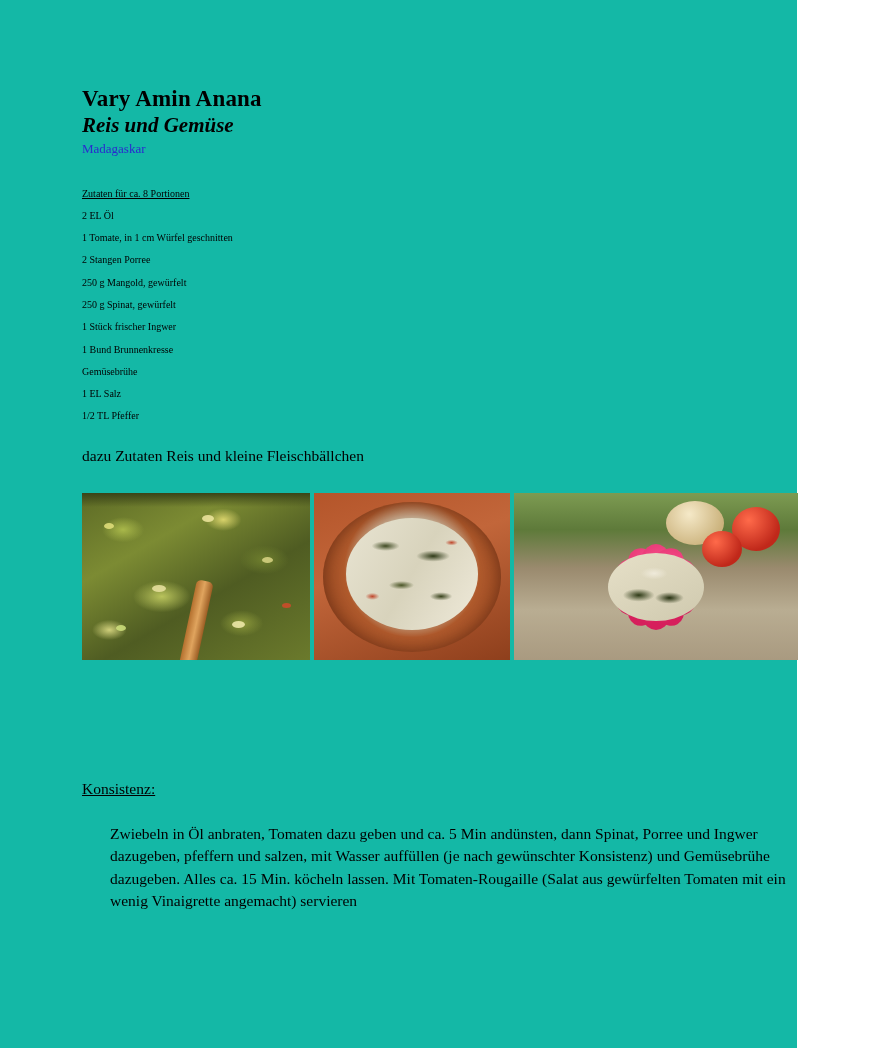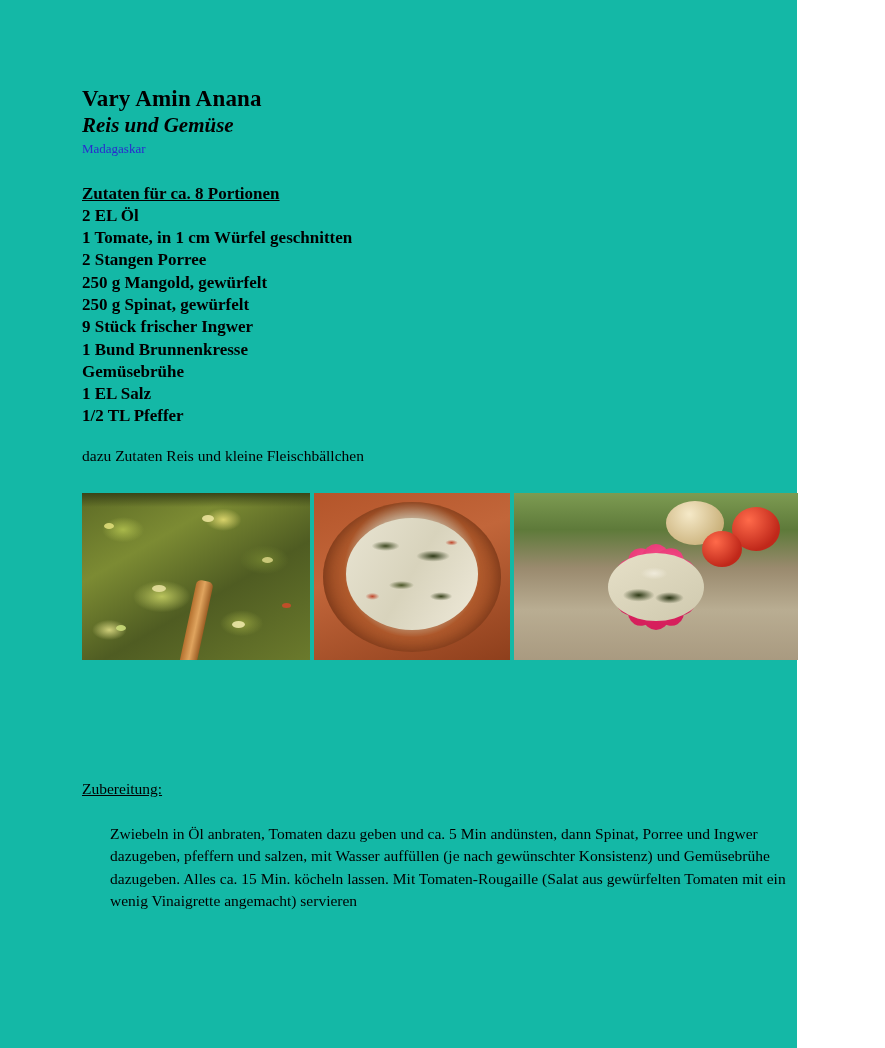--- a/index.html
+++ b/index.html
@@ -44,23 +44,22 @@
   }
   .doc-country {
     font-size: 13px;
     color: #2a2ad0;
     line-height: 1.3;
     margin: 0;
   }
   .spacer-lg { height: 25px; }
   .spacer-md { height: 17px; }
   .ingredients {
-    font-size: 17px;
+    font-size: 10px;
     line-height: 22.3px;
-    font-weight: bold;
   }
   .ingredients-heading {
     text-decoration: underline;
     display: inline-block;
   }
   .ing-line { white-space: pre; }
   .note {
     font-size: 15.5px;
     line-height: 22.3px;
   }
@@ -217,21 +216,21 @@
 
     <div class="spacer-lg"></div>
 
     <div class="ingredients">
       <div><span class="ingredients-heading">Zutaten für ca. 8 Portionen</span></div>
       <div class="ing-line">2 EL Öl</div>
       <div class="ing-line">1 Tomate, in 1 cm Würfel geschnitten</div>
       <div class="ing-line">2 Stangen Porree</div>
       <div class="ing-line">250 g Mangold, gewürfelt</div>
       <div class="ing-line">250 g Spinat, gewürfelt</div>
-      <div class="ing-line">9 Stück frischer Ingwer</div>
+      <div class="ing-line">1 Stück frischer Ingwer</div>
       <div class="ing-line">1 Bund Brunnenkresse</div>
       <div class="ing-line">Gemüsebrühe</div>
       <div class="ing-line">1 EL Salz</div>
       <div class="ing-line">1/2 TL Pfeffer</div>
     </div>
 
     <div class="spacer-md"></div>
 
     <div class="note">dazu Zutaten Reis und kleine Fleischbällchen</div>
 
@@ -270,17 +269,17 @@
           <div class="petal" style="transform:rotate(120deg)"></div>
           <div class="petal" style="transform:rotate(150deg)"></div>
           <div class="plate-center"></div>
         </div>
       </div>
 
     </div>
   </div>
 
   <div class="method">
-    <div><span class="method-heading">Zubereitung:</span></div>
+    <div><span class="method-heading">Konsistenz:</span></div>
     <p>Zwiebeln in Öl anbraten, Tomaten dazu geben und ca. 5 Min andünsten, dann Spinat, Porree und Ingwer dazugeben, pfeffern und salzen, mit Wasser auffüllen (je nach gewünschter Konsistenz) und Gemüsebrühe dazugeben. Alles ca. 15 Min. köcheln lassen. Mit Tomaten-Rougaille (Salat aus gewürfelten Tomaten mit ein wenig Vinaigrette angemacht) servieren</p>
   </div>
 
 </div>
 
 </body></html>

